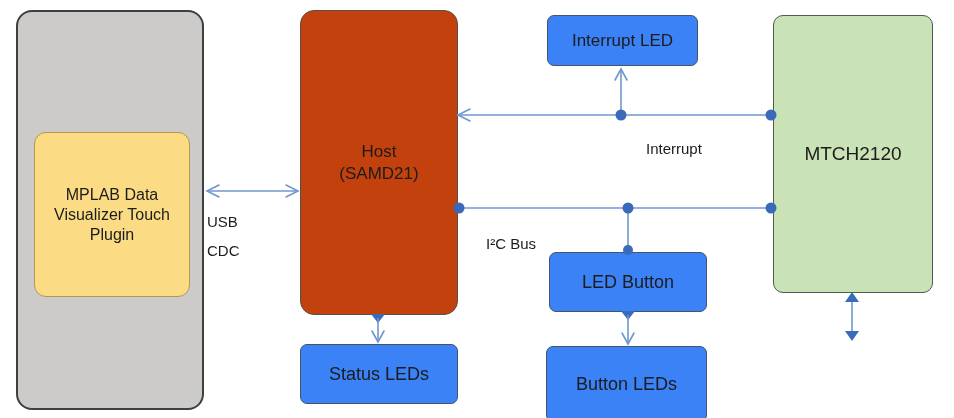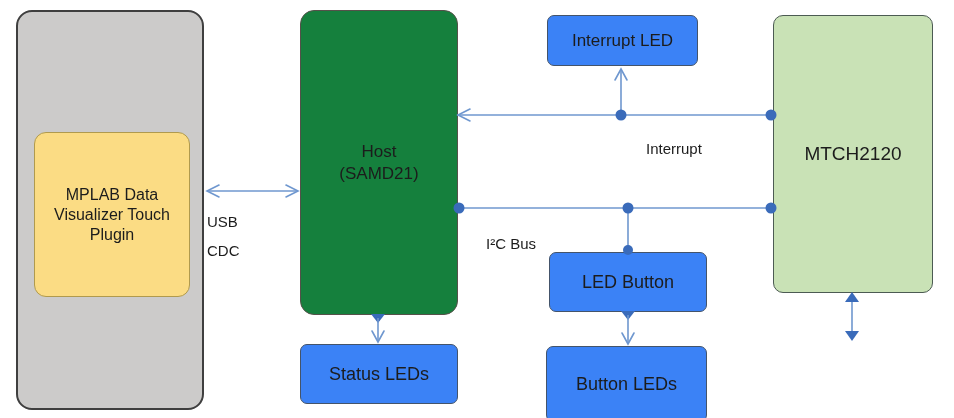--- a/index.html
+++ b/index.html
@@ -20,21 +20,21 @@
     justify-content:center;
     text-align:center;
     line-height:1.25;
   }
   .box--gray{
     background:#cccbca;
     border:2px solid #3f3f3f;
     border-radius:16px;
   }
   .box--yellow{
-    background:#15803d;
+    background:#c2410c;
     border:1.6px solid #55514a;
     border-radius:14px;
   }
   .box--yellow-inner{
     background:#fbdc84;
     border:1.5px solid #b09a4e;
     border-radius:12px;
     margin-top:32px;
   }
   .box--blue{

